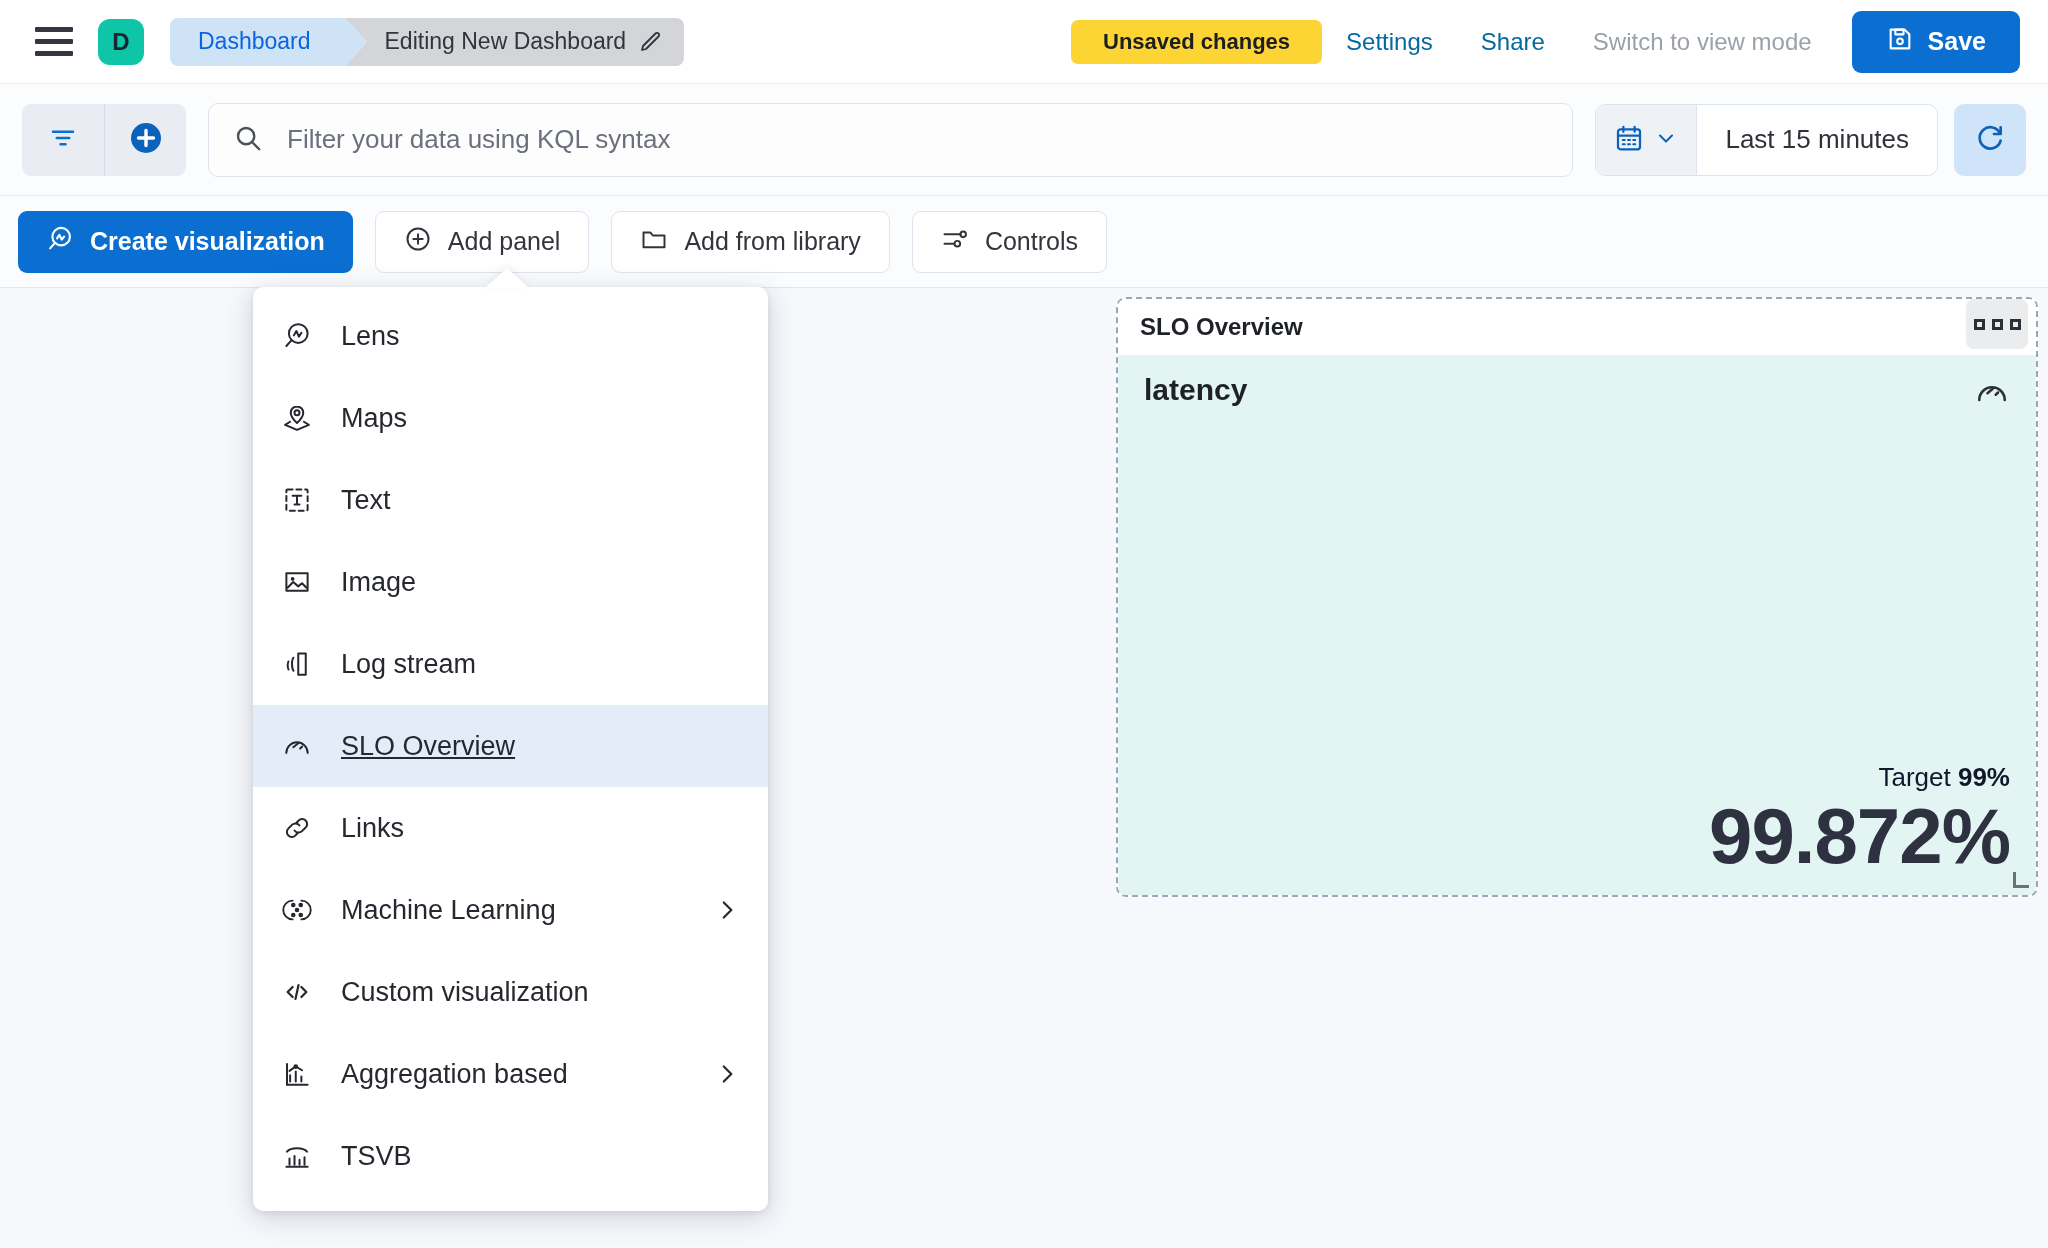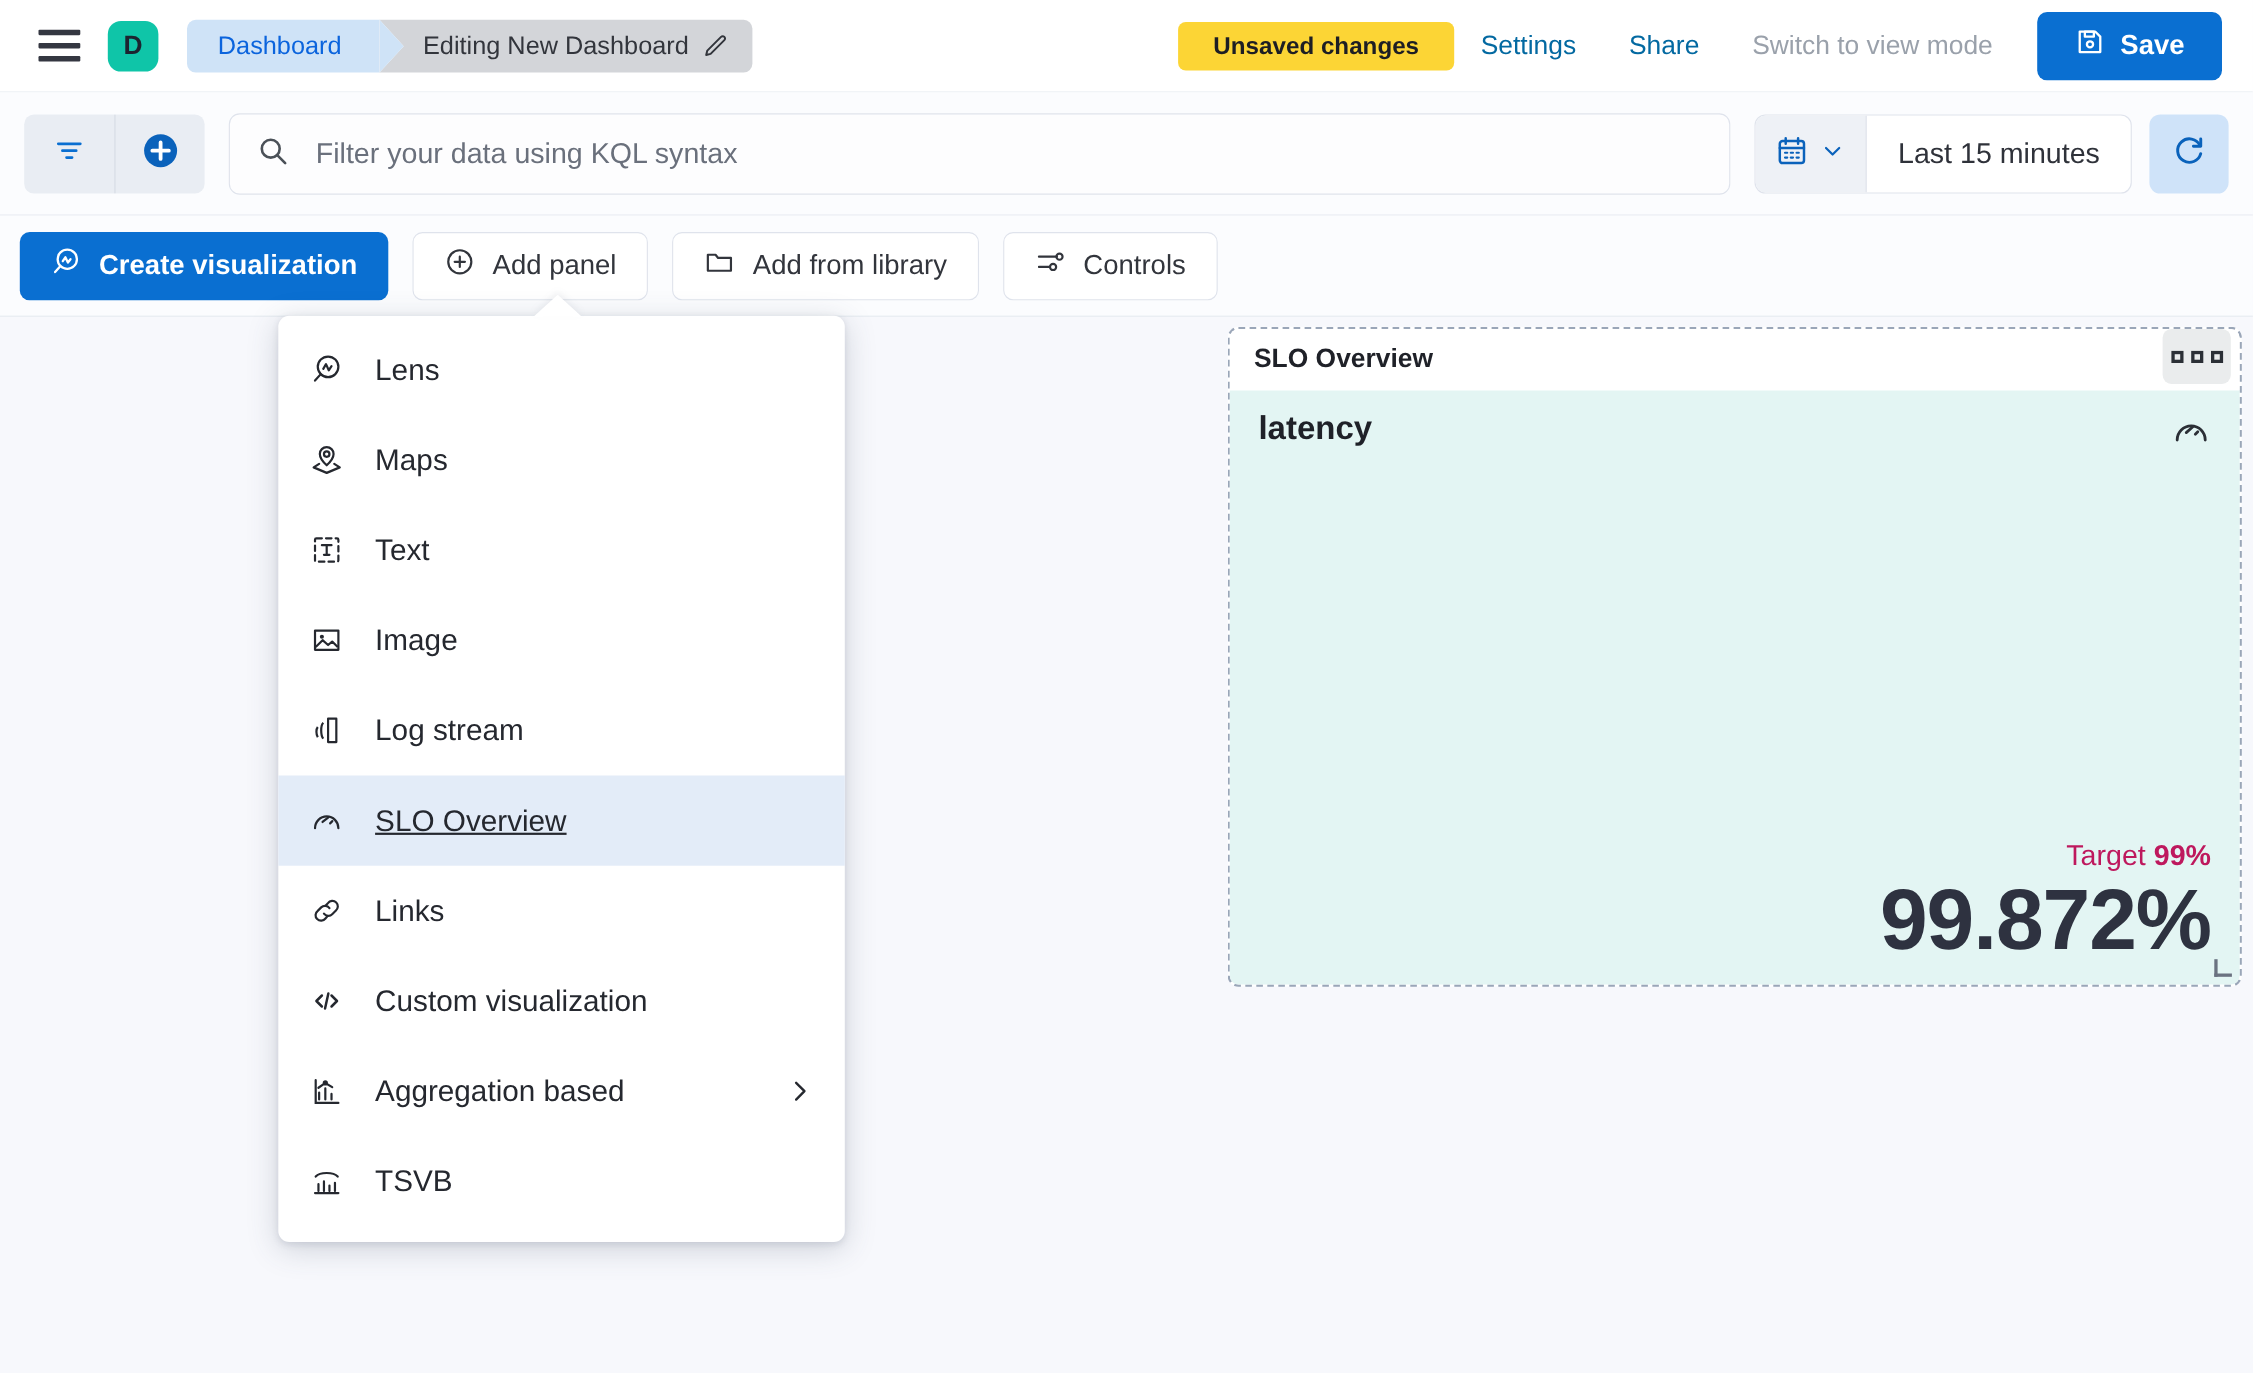--- a/index.html
+++ b/index.html
@@ -213,21 +213,21 @@
   .slo-body {
     position: absolute; top: 56px; left: 0; right: 0; bottom: 0;
     background: #e3f5f3; border-radius: 0 0 8px 8px;
     padding: 18px 26px 20px 26px;
     display: flex; flex-direction: column;
   }
   .slo-top { display: flex; align-items: flex-start; }
   .slo-name { font-size: 30px; font-weight: 700; color: #1f2128; }
   .slo-gauge-icon { margin-left: auto; }
   .slo-bottom { margin-top: auto; text-align: right; }
-  .slo-target { font-size: 26px; color: #be185d; }
+  .slo-target { font-size: 26px; color: #0f172a; }
   .slo-target b { font-weight: 700; }
   .slo-value {
     font-size: 78px; font-weight: 700; color: #2e3240;
     line-height: 1.0; margin-top: 4px; letter-spacing: -1px;
   }
   .resize-handle {
     position: absolute; right: 7px; bottom: 7px;
     width: 16px; height: 16px;
     border-left: 3px solid #6a7280; border-bottom: 3px solid #6a7280;
   }
@@ -487,20 +487,39 @@
   <div class="menu-item">
     <span class="mi-icon">
       <svg width="30" height="30" viewBox="0 0 24 24" fill="none" stroke="#25282f" stroke-width="1.6" stroke-linecap="round">
         <path d="M10 14a4 4 0 006 .5l2.5-2.5a4 4 0 10-5.6-5.6L11.5 8"></path>
         <path d="M14 10a4 4 0 00-6-.5L5.5 12a4 4 0 105.6 5.6L12.5 16"></path>
       </svg>
     </span>
     <span class="mi-label">Links</span>
   </div>
 
+  <div class="menu-item">
+    <span class="mi-icon">
+      <svg width="30" height="30" viewBox="0 0 24 24" fill="none" stroke="#25282f" stroke-width="1.5" stroke-linecap="round">
+        <path d="M8.5 4.5a7.5 7.5 0 000 15"></path>
+        <path d="M15.5 4.5a7.5 7.5 0 010 15"></path>
+        <circle cx="9" cy="8" r="1.1" fill="#25282f"></circle>
+          <circle cx="15" cy="8" r="1.1" fill="#25282f"></circle>
+        <circle cx="9" cy="16" r="1.1" fill="#25282f"></circle>
+          <circle cx="15" cy="16" r="1.1" fill="#25282f"></circle>
+        <circle cx="12" cy="12" r="1.1" fill="#25282f"></circle>
+      </svg>
+    </span>
+    <span class="mi-label">Machine Learning</span>
+    <span class="mi-arrow">
+      <svg width="26" height="26" viewBox="0 0 24 24" fill="none" stroke="#25282f" stroke-width="2" stroke-linecap="round" stroke-linejoin="round">
+        <path d="M9 5l7 7-7 7"></path>
+      </svg>
+    </span>
+  </div>
 
   <div class="menu-item">
     <span class="mi-icon">
       <svg width="30" height="30" viewBox="0 0 24 24" fill="none" stroke="#25282f" stroke-width="1.8" stroke-linecap="round" stroke-linejoin="round">
         <path d="M8.5 8L4.5 12l4 4"></path>
           <path d="M15.5 8l4 4-4 4"></path>
           <path d="M13.2 6.5l-2.4 11"></path>
       </svg>
     </span>
     <span class="mi-label">Custom visualization</span>

